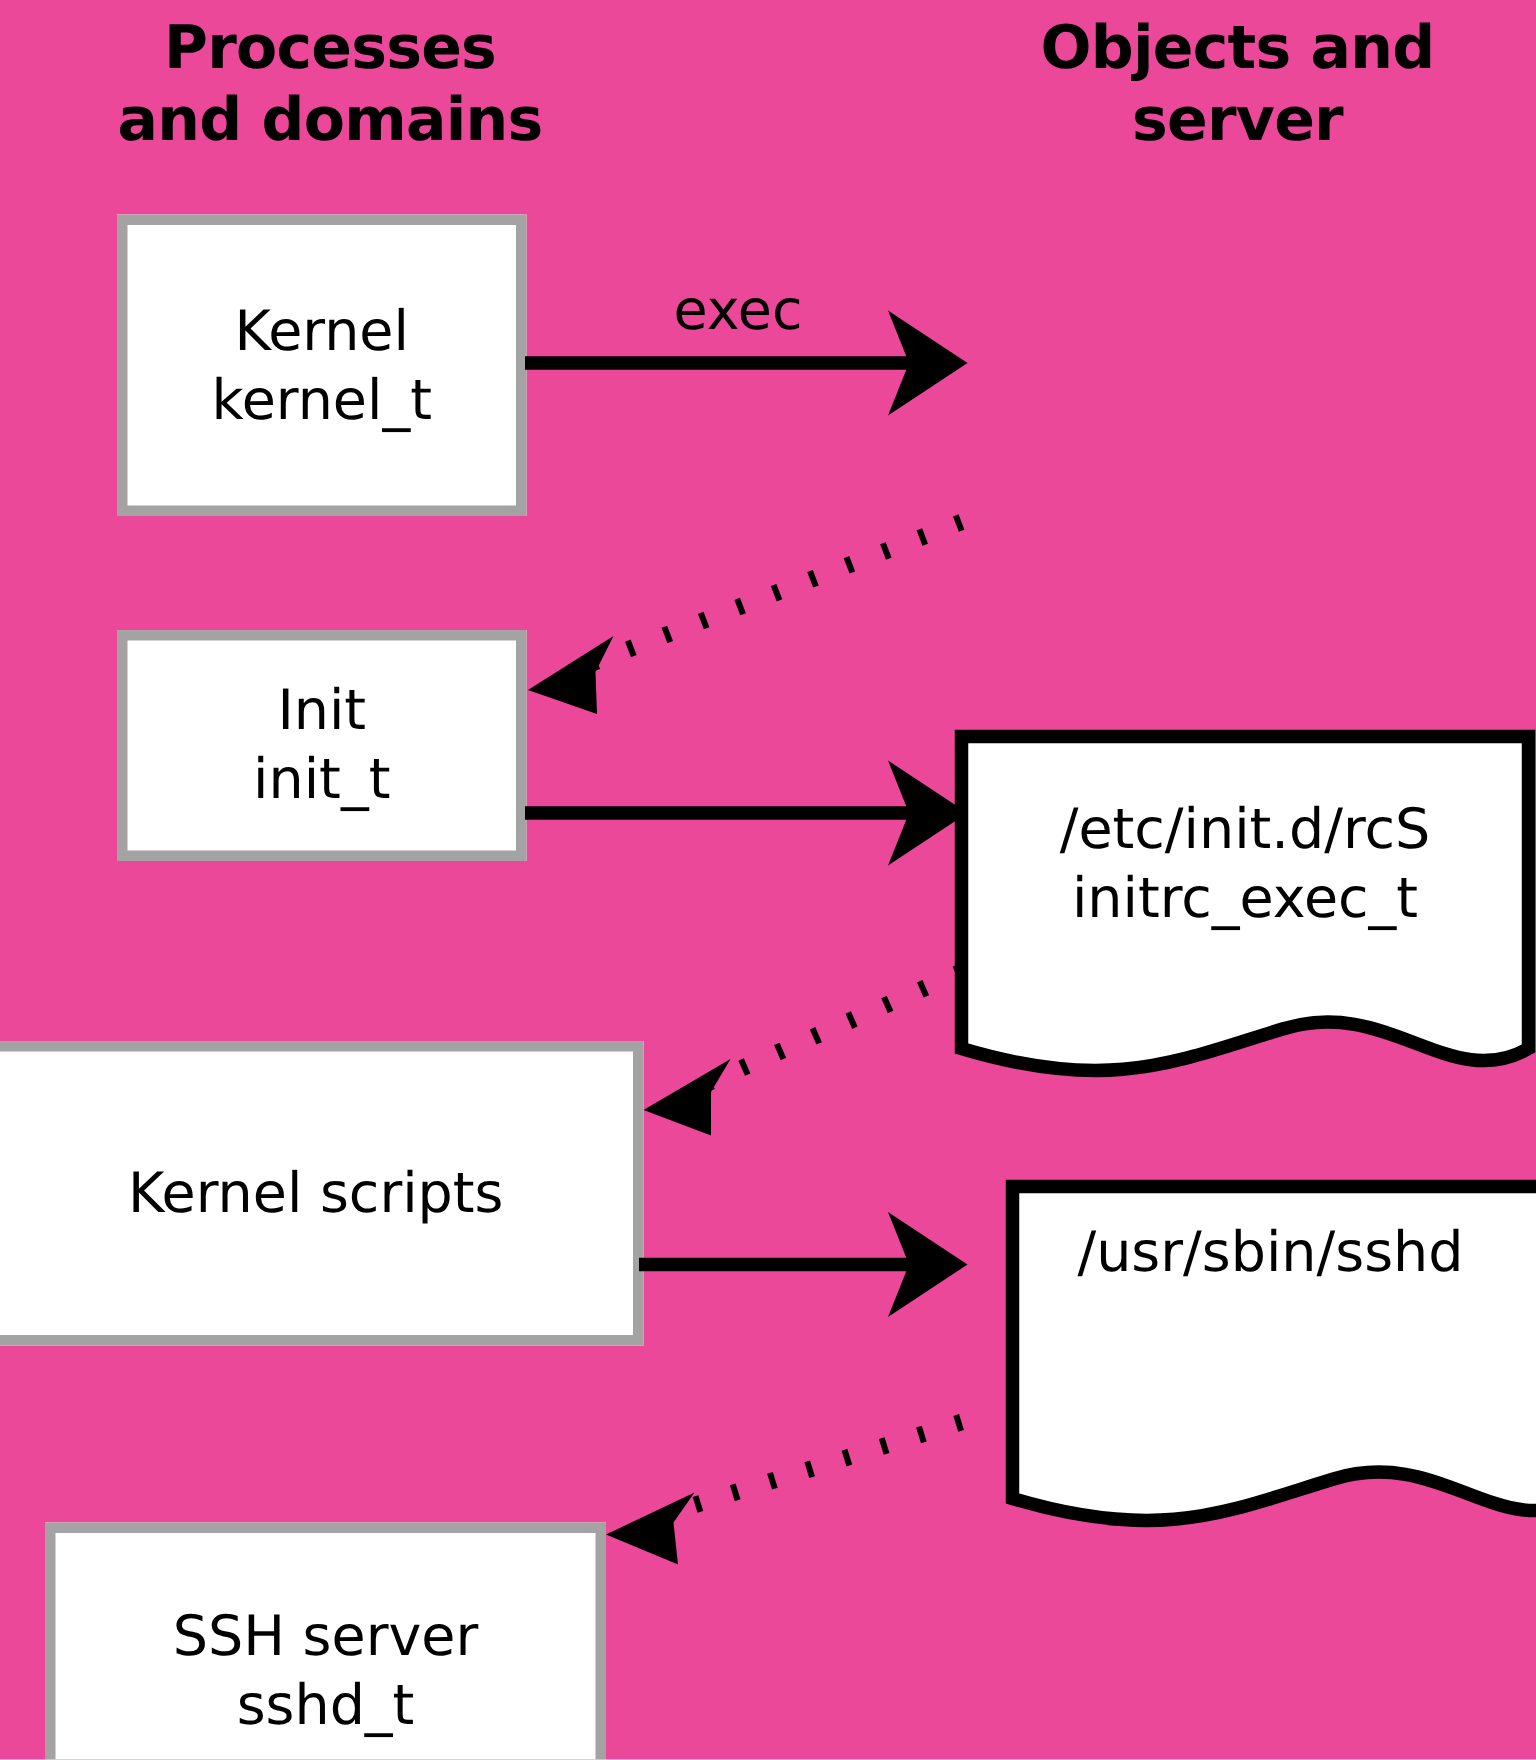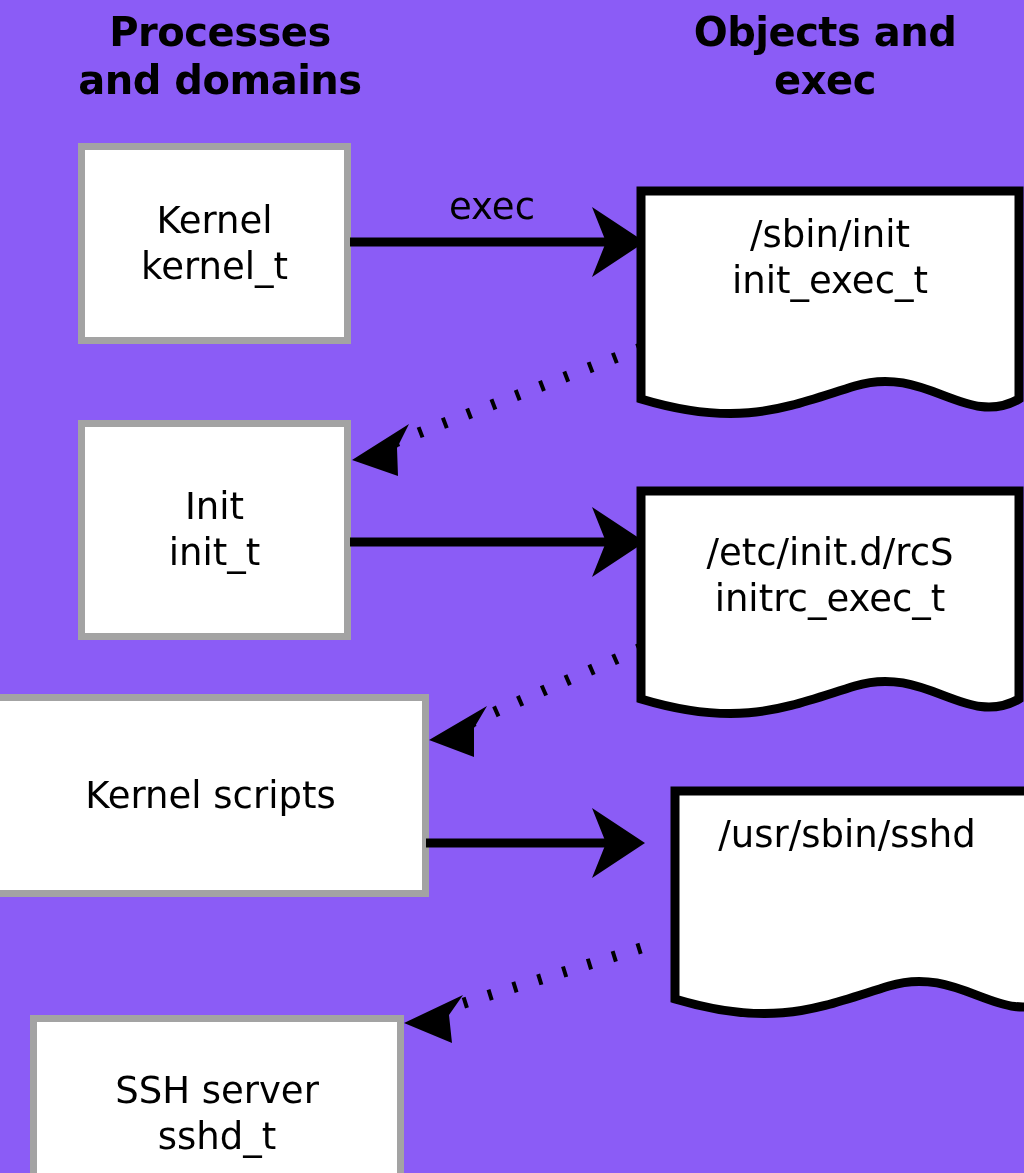--- a/index.html
+++ b/index.html
@@ -4,21 +4,21 @@
 <style>
   html, body {
     margin: 0;
     padding: 0;
     background: #ffffff;
   }
   #canvas {
     position: relative;
     width: 1024px;
     height: 1173px;
-    background: #8b5cf6;
+    background: #ec4899;
     overflow: hidden;
     font-family: "DejaVu Sans", "Liberation Sans", sans-serif;
   }
   .col-header {
     position: absolute;
     font-family: "DejaVu Sans", "Liberation Sans", sans-serif;
     font-weight: bold;
     font-size: 40px;
     line-height: 48px;
     color: #000000;
@@ -78,50 +78,41 @@
   }
 </style>
 </head>
 <body>
 
 <div id="canvas">
 
   <div class="col-header" id="hdr-left">Processes
 and domains</div>
   <div class="col-header" id="hdr-right">Objects and
-exec</div>
+server</div>
 
   <div class="proc-box" style="left:78px; top:143px; width:273px; height:201px;">
     <div class="ln">Kernel</div>
     <div class="ln">kernel_t</div>
   </div>
 
-  <div class="proc-box" style="left:78px; top:420px; width:273px; height:220px;">
+  <div class="proc-box" style="left:78px; top:420px; width:273px; height:154px;">
     <div class="ln">Init</div>
     <div class="ln">init_t</div>
   </div>
 
   <div class="proc-box" style="left:-8px; top:694px; width:437px; height:203px;">
     <div class="ln">Kernel scripts</div>
   </div>
 
   <div class="proc-box" style="left:30px; top:972px; width:374px; height:197px;margin-top:43px;">
     <div class="ln">SSH server</div>
     <div class="ln">sshd_t</div>
   </div>
 
-  <div class="doc" style="left:636px; top:186px; width:388px; height:244px;">
-    <svg width="388" height="244" viewBox="0 0 388 244">
-      <path d="M 5 5 L 383 5 L 383 213 C 330 243 290 178 219 200 C 150 221 105 243 5 213 Z" fill="#ffffff" stroke="#000000" stroke-width="9" stroke-linejoin="miter" stroke-linecap="butt"></path>
-    </svg>
-    <div class="doc-text" style="top:26px;">
-      <div class="ln">/sbin/init</div>
-      <div class="ln">init_exec_t</div>
-    </div>
-  </div>
 
   <div class="doc" style="left:636px; top:486px; width:388px; height:244px;">
     <svg width="388" height="244" viewBox="0 0 388 244">
       <path d="M 5 5 L 383 5 L 383 213 C 330 243 290 178 219 200 C 150 221 105 243 5 213 Z" fill="#ffffff" stroke="#000000" stroke-width="9" stroke-linejoin="miter" stroke-linecap="butt"></path>
     </svg>
     <div class="doc-text" style="top:44px;">
       <div class="ln">/etc/init.d/rcS</div>
       <div class="ln">initrc_exec_t</div>
     </div>
   </div>

